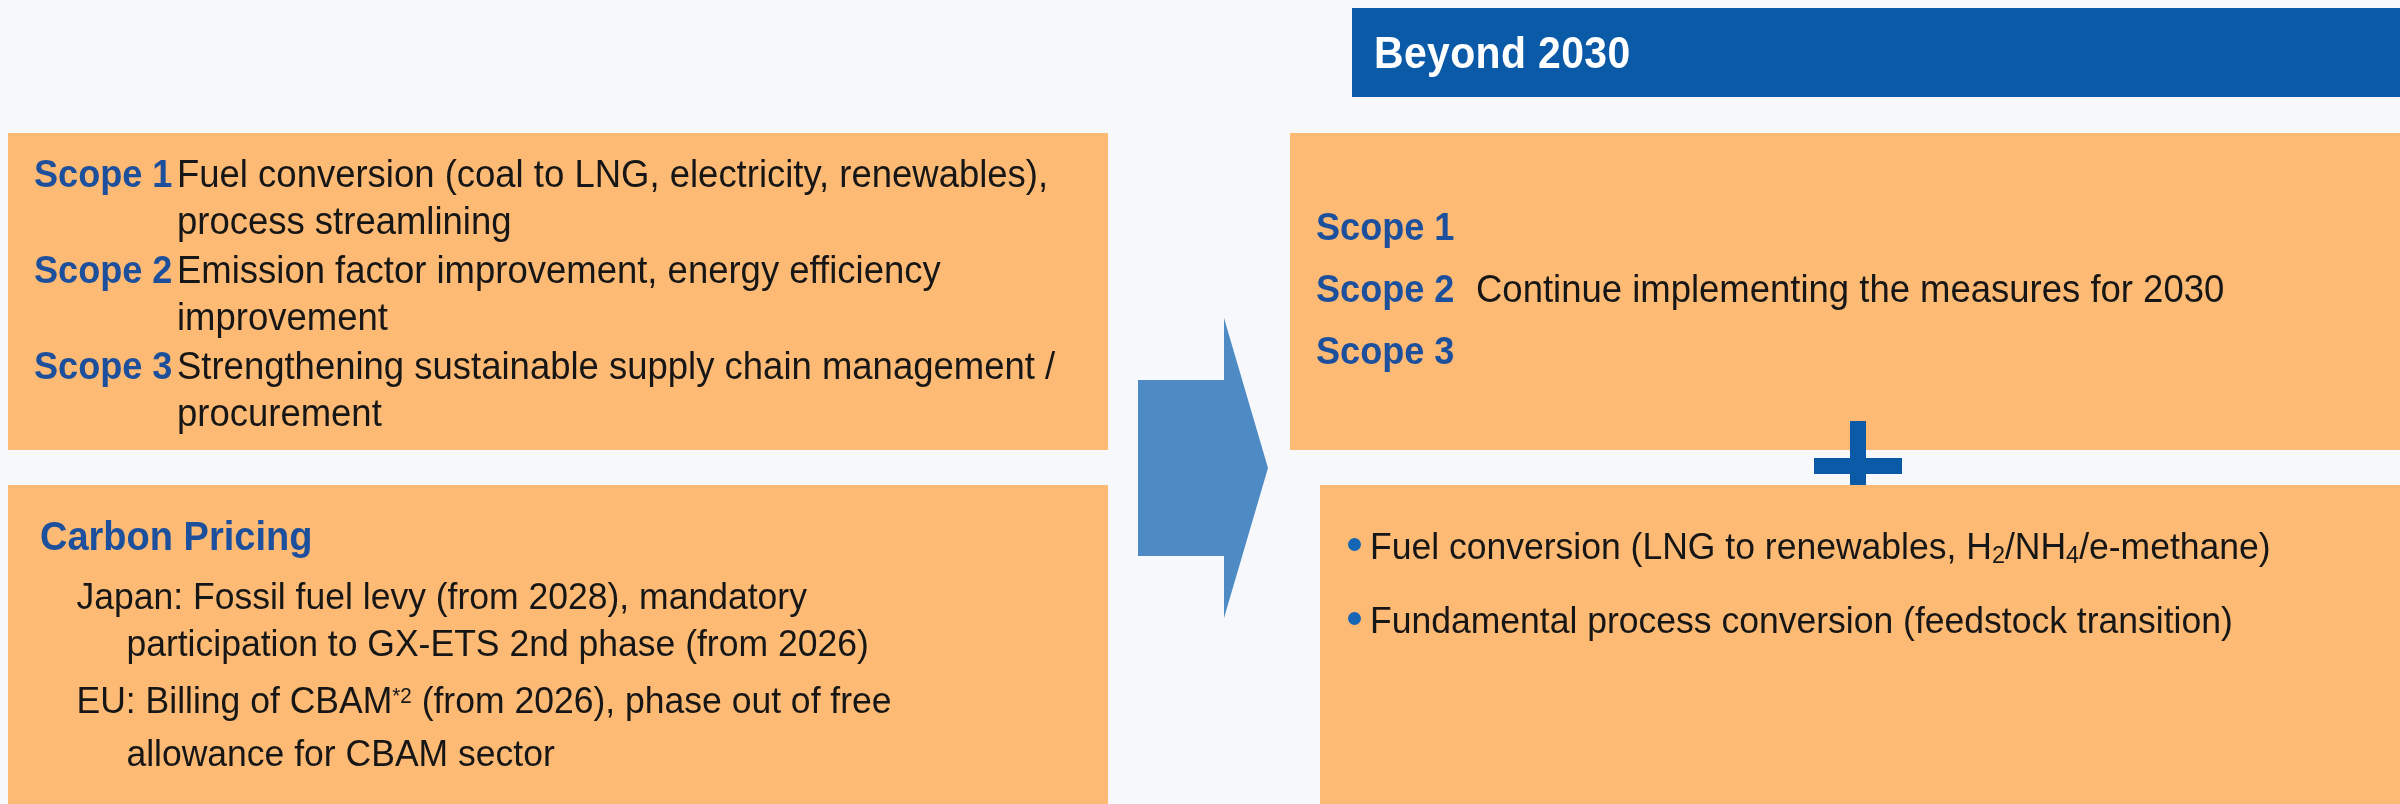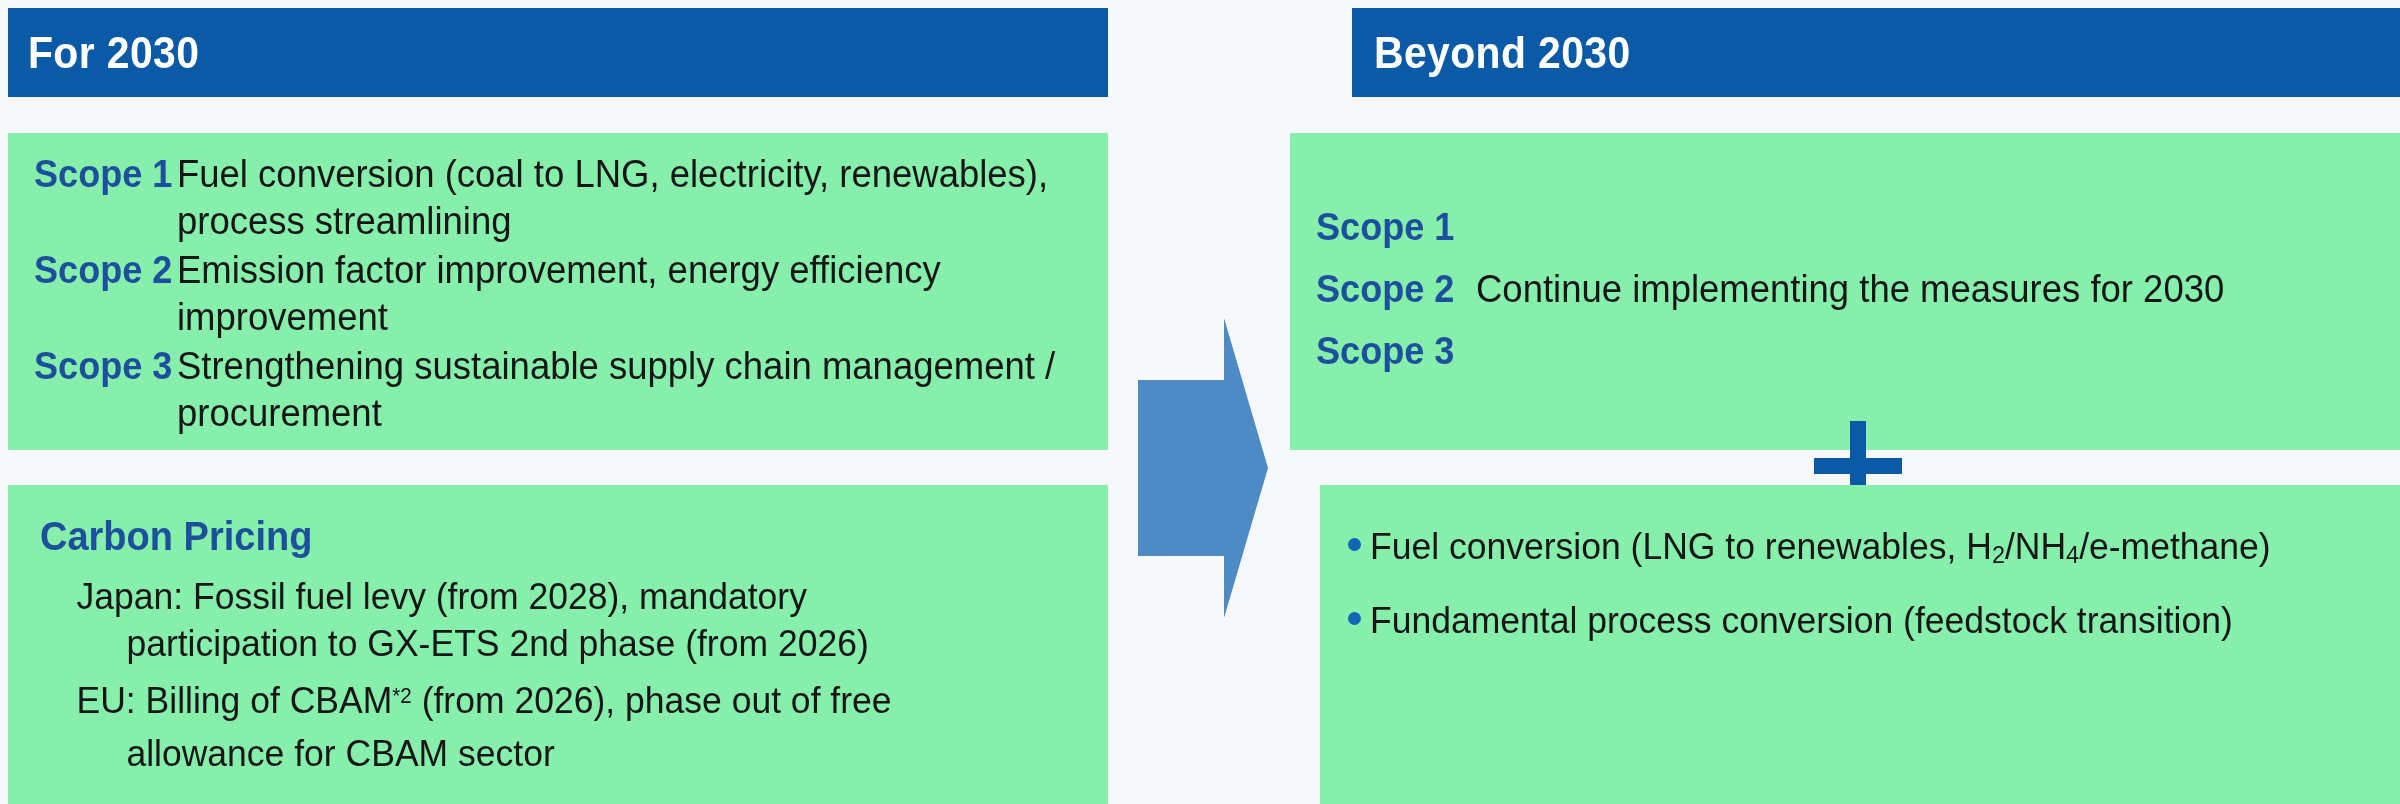--- a/index.html
+++ b/index.html
@@ -40,21 +40,21 @@
     transform-origin: left center;
     white-space: nowrap;
   }
 
   #header-left  { left: 8px;    top: 8px; width: 1100px; height: 89px; padding-left: 20px; }
   #header-right { left: 1352px; top: 8px; width: 1110px; height: 89px; padding-left: 22px; }
 
   
   .panel {
     position: absolute;
-    background: #86efac;
+    background: #fdba74;
   }
 
   #panel-left-top     { left: 8px;    top: 133px; width: 1100px; height: 317px; }
   #panel-left-bottom  { left: 8px;    top: 485px; width: 1100px; height: 319px; }
   #panel-right-top    { left: 1290px; top: 133px; width: 1110px; height: 317px; }
   #panel-right-bottom { left: 1290px; top: 485px; width: 1110px; height: 319px; margin-left: 30px; }
 
   
   .scope-list {
     position: absolute;
@@ -229,23 +229,20 @@
     width: 16px;
     height: 90px;
     background: #0a5aa8;
   }
 </style>
 </head>
 <body>
 
 <div id="canvas">
 
-  <div class="header-bar" id="header-left">
-    <span class="header-title">For 2030</span>
-  </div>
 
   <div class="panel" id="panel-left-top">
     <div class="scope-list">
 
       <div class="scope-row">
         <span class="scope-label">Scope 1</span>
         <span class="scope-text">Fuel conversion (coal to LNG, electricity, renewables), process streamlining</span>
       </div>
 
       <div class="scope-row">

